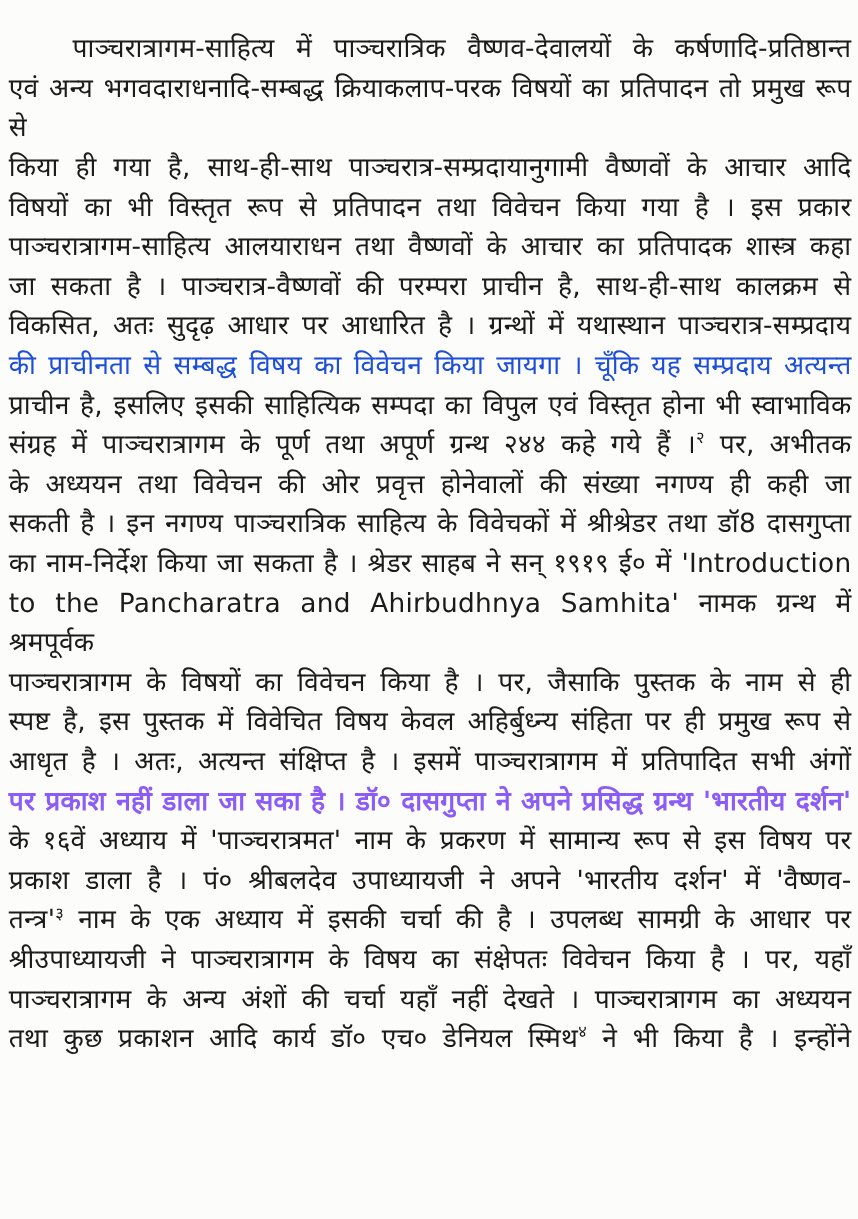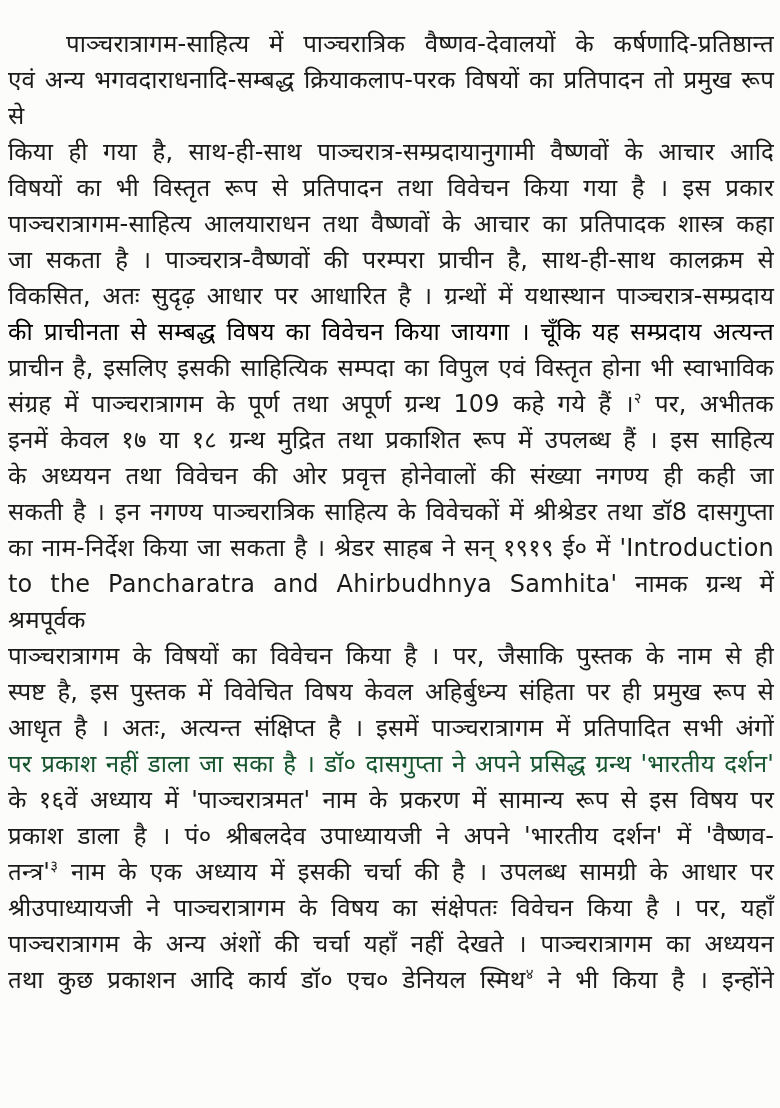--- a/index.html
+++ b/index.html
@@ -47,32 +47,31 @@
 
 <div class="page" style="background: rgb(252, 252, 250);">
   <div class="text-block">
       <div class="line indent" style="color: rgb(27, 27, 27); text-indent: 58px;"><span>पाञ्चरात्रागम-साहित्य में पाञ्चरात्रिक वैष्णव-देवालयों के कर्षणादि-प्रतिष्ठान्त</span></div>
       <div class="line" style="color: rgb(27, 27, 27);"><span>एवं अन्य भगवदाराधनादि-सम्बद्ध क्रियाकलाप-परक विषयों का प्रतिपादन तो प्रमुख रूप से</span></div>
       <div class="line" style="color: rgb(27, 27, 27);"><span>किया ही गया है, साथ-ही-साथ पाञ्चरात्र-सम्प्रदायानुगामी वैष्णवों के आचार आदि</span></div>
       <div class="line" style="color: rgb(27, 27, 27);"><span>विषयों का भी विस्तृत रूप से प्रतिपादन तथा विवेचन किया गया है । इस प्रकार</span></div>
       <div class="line" style="color: rgb(27, 27, 27);"><span>पाञ्चरात्रागम-साहित्य आलयाराधन तथा वैष्णवों के आचार का प्रतिपादक शास्त्र कहा</span></div>
       <div class="line" style="color: rgb(27, 27, 27);"><span>जा सकता है । पाञ्चरात्र-वैष्णवों की परम्परा प्राचीन है, साथ-ही-साथ कालक्रम से</span></div>
       <div class="line" style="color: rgb(27, 27, 27);"><span>विकसित, अतः सुदृढ़ आधार पर आधारित है । ग्रन्थों में यथास्थान पाञ्चरात्र-सम्प्रदाय</span></div>
-      <div class="line" style="color: #000000;"><span>की प्राचीनता से सम्बद्ध विषय का विवेचन किया जायगा । चूँकि यह सम्प्रदाय अत्यन्त</span></div>
+      <div class="line" style="color: #1d4ed8;"><span>की प्राचीनता से सम्बद्ध विषय का विवेचन किया जायगा । चूँकि यह सम्प्रदाय अत्यन्त</span></div>
       <div class="line" style="color: rgb(27, 27, 27);"><span>प्राचीन है, इसलिए इसकी साहित्यिक सम्पदा का विपुल एवं विस्तृत होना भी स्वाभाविक</span></div>
-      <div class="line" style="color: rgb(27, 27, 27);"><span>संग्रह में पाञ्चरात्रागम के पूर्ण तथा अपूर्ण ग्रन्थ 109 कहे गये हैं ।</span><sup>२</sup><span> पर, अभीतक</span></div>
-      <div class="line" style="color: rgb(27, 27, 27);"><span>इनमें केवल १७ या १८ ग्रन्थ मुद्रित तथा प्रकाशित रूप में उपलब्ध हैं । इस साहित्य</span></div>
+      <div class="line" style="color: rgb(27, 27, 27);"><span>संग्रह में पाञ्चरात्रागम के पूर्ण तथा अपूर्ण ग्रन्थ २४४ कहे गये हैं ।</span><sup>२</sup><span> पर, अभीतक</span></div>
       <div class="line" style="color: rgb(27, 27, 27);"><span>के अध्ययन तथा विवेचन की ओर प्रवृत्त होनेवालों की संख्या नगण्य ही कही जा</span></div>
       <div class="line" style="color: rgb(27, 27, 27);"><span>सकती है । इन नगण्य पाञ्चरात्रिक साहित्य के विवेचकों में श्रीश्रेडर तथा डॉ8 दासगुप्ता</span></div>
       <div class="line" style="color: rgb(27, 27, 27);"><span>का नाम-निर्देश किया जा सकता है । श्रेडर साहब ने सन् १९१९ ई० में 'Introduction</span></div>
       <div class="line" style="color: rgb(27, 27, 27);"><span>to the Pancharatra and Ahirbudhnya Samhita' नामक ग्रन्थ में श्रमपूर्वक</span></div>
       <div class="line" style="color: rgb(27, 27, 27);"><span>पाञ्चरात्रागम के विषयों का विवेचन किया है । पर, जैसाकि पुस्तक के नाम से ही</span></div>
       <div class="line" style="color: rgb(27, 27, 27);"><span>स्पष्ट है, इस पुस्तक में विवेचित विषय केवल अहिर्बुध्न्य संहिता पर ही प्रमुख रूप से</span></div>
       <div class="line" style="color: rgb(27, 27, 27);"><span>आधृत है । अतः, अत्यन्त संक्षिप्त है । इसमें पाञ्चरात्रागम में प्रतिपादित सभी अंगों</span></div>
-      <div class="line" style="color: #14532d;"><span>पर प्रकाश नहीं डाला जा सका है । डॉ० दासगुप्ता ने अपने प्रसिद्ध ग्रन्थ 'भारतीय दर्शन'</span></div>
+      <div class="line" style="color: #8b5cf6; font-weight: bold;"><span>पर प्रकाश नहीं डाला जा सका है । डॉ० दासगुप्ता ने अपने प्रसिद्ध ग्रन्थ 'भारतीय दर्शन'</span></div>
       <div class="line" style="color: rgb(27, 27, 27);"><span>के १६वें अध्याय में 'पाञ्चरात्रमत' नाम के प्रकरण में सामान्य रूप से इस विषय पर</span></div>
       <div class="line" style="color: rgb(27, 27, 27);"><span>प्रकाश डाला है । पं० श्रीबलदेव उपाध्यायजी ने अपने 'भारतीय दर्शन' में 'वैष्णव-</span></div>
       <div class="line" style="color: rgb(27, 27, 27);"><span>तन्त्र'</span><sup>३</sup><span> नाम के एक अध्याय में इसकी चर्चा की है । उपलब्ध सामग्री के आधार पर</span></div>
       <div class="line" style="color: rgb(27, 27, 27);"><span>श्रीउपाध्यायजी ने पाञ्चरात्रागम के विषय का संक्षेपतः विवेचन किया है । पर, यहाँ</span></div>
       <div class="line" style="color: rgb(27, 27, 27);"><span>पाञ्चरात्रागम के अन्य अंशों की चर्चा यहाँ नहीं देखते । पाञ्चरात्रागम का अध्ययन</span></div>
       <div class="line" style="color: rgb(27, 27, 27);"><span>तथा कुछ प्रकाशन आदि कार्य डॉ० एच० डेनियल स्मिथ</span><sup>४</sup><span> ने भी किया है । इन्होंने</span></div>
       <div class="line" style="color: rgb(27, 27, 27);"></div>
     </div>
 </div>
 

